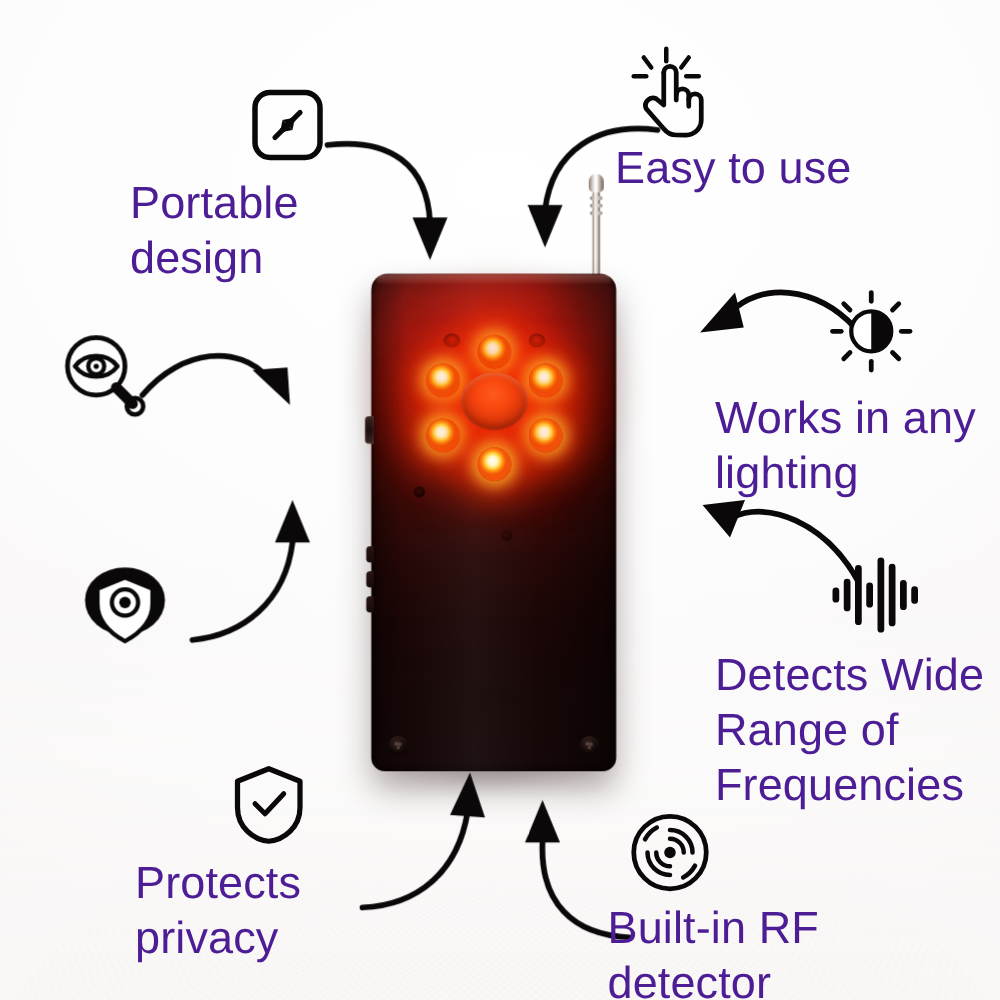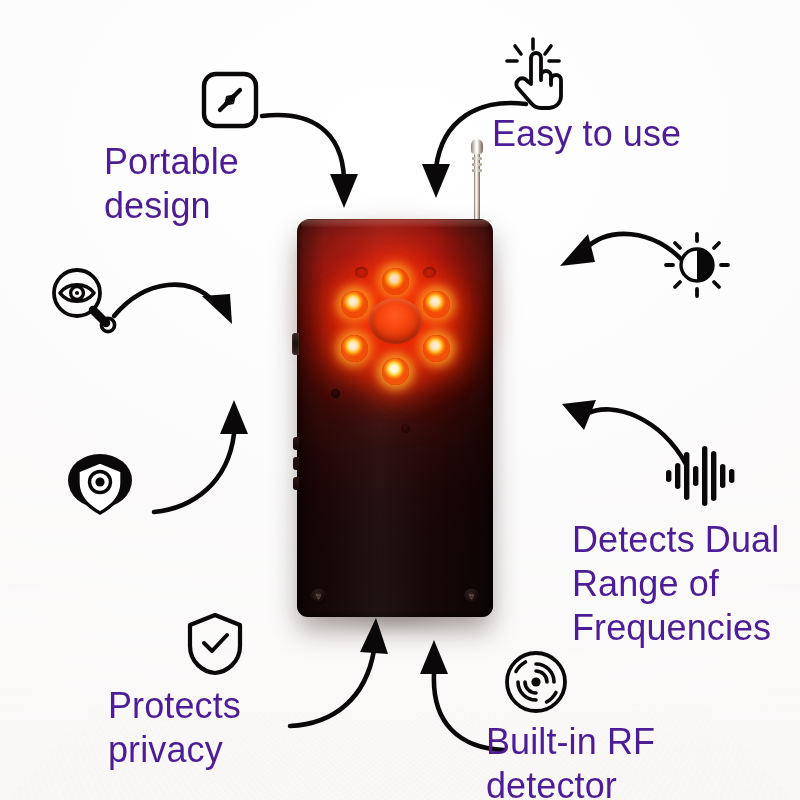--- a/index.html
+++ b/index.html
@@ -408,38 +408,40 @@
           <path d="M33 57 L33 64"></path>
           <path d="M2 33 L9 33"></path>
           <path d="M57 33 L64 33"></path>
           <path d="M11 11 L16 16"></path>
           <path d="M50 50 L55 55"></path>
           <path d="M55 11 L50 16"></path>
           <path d="M16 50 L11 55"></path>
         </g>
       </svg>
     </span>
+    <div class="label">Works in any
+lighting</div>
   </div>
 
   <div class="callout right" id="c-freq">
     <span class="icon-box">
       <svg width="76" height="66" viewBox="0 0 76 66">
         <g fill="#0a0808">
           <rect x="2" y="28" width="5.4" height="12" rx="2.7"></rect>
           <rect x="11" y="21" width="5.4" height="26" rx="2.7"></rect>
           <rect x="20" y="10" width="5.4" height="48" rx="2.7"></rect>
           <rect x="29" y="24" width="5.4" height="20" rx="2.7"></rect>
           <rect x="38" y="4" width="5.4" height="60" rx="2.7"></rect>
           <rect x="47" y="9" width="5.4" height="50" rx="2.7"></rect>
           <rect x="56" y="22" width="5.4" height="24" rx="2.7"></rect>
           <rect x="65" y="27" width="5.4" height="14" rx="2.7"></rect>
         </g>
       </svg>
     </span>
-    <div class="label">Detects Dual
+    <div class="label">Detects Wide
 Range of
 Frequencies</div>
   </div>
 
   <div class="callout" id="c-dual">
     <span class="icon-box">
       <svg width="70" height="70" viewBox="0 0 70 70">
         <circle cx="29" cy="28" r="23" fill="none" stroke="#0a0808" stroke-width="3.8"></circle>
         <path d="M12 28 C20 17, 38 17, 46 28 C38 39, 20 39, 12 28 Z" fill="none" stroke="#0a0808" stroke-width="3.6" stroke-linejoin="round"></path>
         <circle cx="29" cy="28" r="6.4" fill="none" stroke="#0a0808" stroke-width="3.4"></circle>

